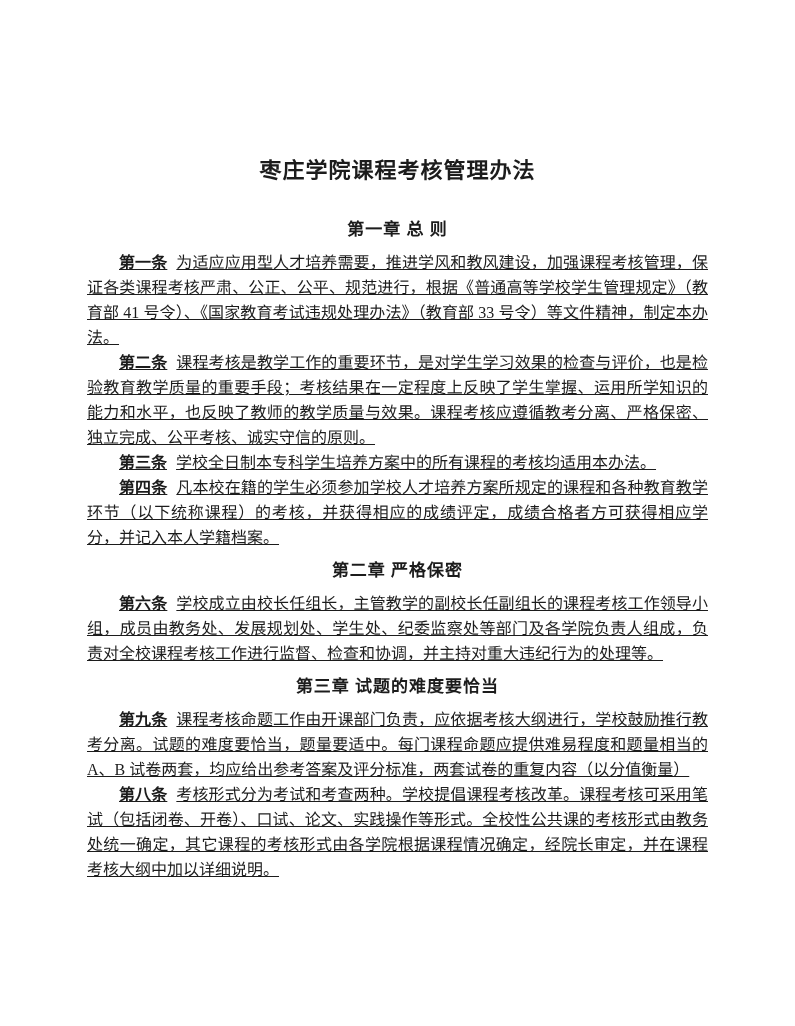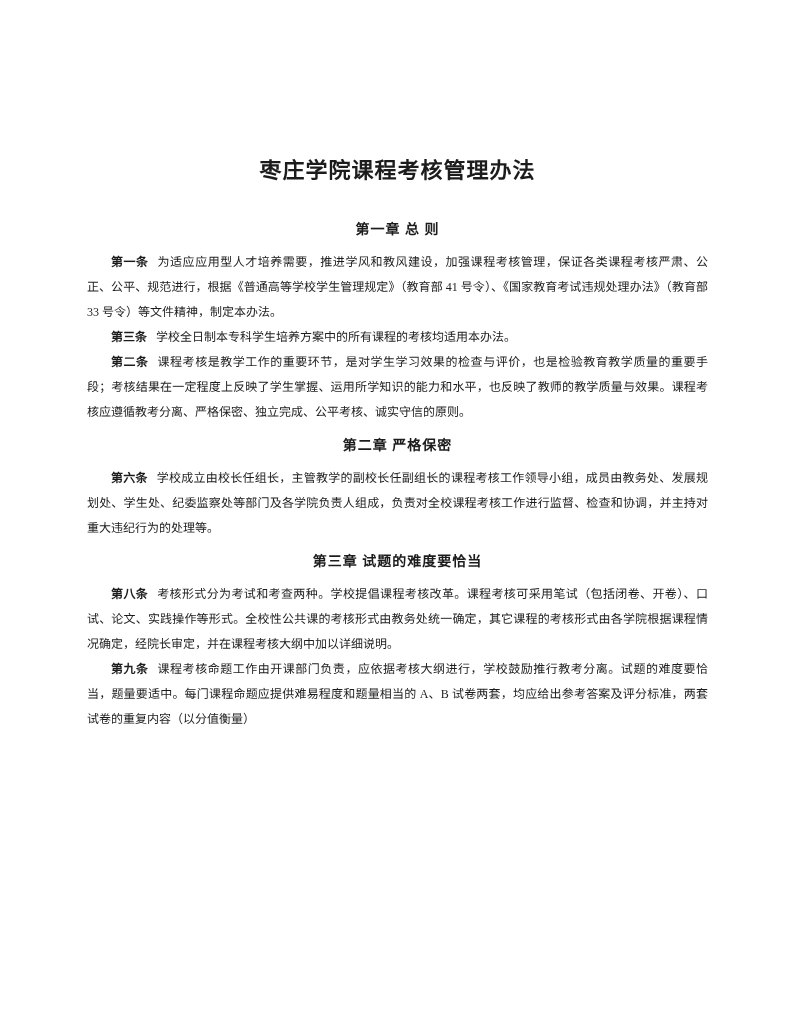--- a/index.html
+++ b/index.html
@@ -22,59 +22,61 @@
   .doc-title {
     margin: 0 0 33px 0;
     font-size: 22px;
     line-height: 26px;
     font-weight: 700;
     text-align: center;
     letter-spacing: 1px;
   }
   .chapter {
     margin: 8px 0 8px 0;
-    font-size: 14px;
+    font-size: 17px;
     line-height: 25px;
     font-weight: 700;
     text-align: center;
     letter-spacing: 1px;
   }
   .para {
     margin: 0;
-    font-size: 12px;
+    font-size: 16px;
     line-height: 25px;
     text-align: justify;
     text-indent: 2em;
+    text-decoration: underline;
   }
   .art-label {
     font-weight: 700;
     margin-right: 9px;
   }
 </style>
 </head>
 <body>
 
 <div class="page">
 
   <h1 class="doc-title">枣庄学院课程考核管理办法</h1>
 
   <h2 class="chapter">第一章 总 则</h2>
 
   <p class="para"><span class="art-label">第一条</span><span class="art-text">为适应应用型人才培养需要，推进学风和教风建设，加强课程考核管理，保证各类课程考核严肃、公正、公平、规范进行，根据《普通高等学校学生管理规定》（教育部 41 号令）、《国家教育考试违规处理办法》（教育部 33 号令）等文件精神，制定本办法。</span></p>
 
+  <p class="para"><span class="art-label">第二条</span><span class="art-text">课程考核是教学工作的重要环节，是对学生学习效果的检查与评价，也是检验教育教学质量的重要手段；考核结果在一定程度上反映了学生掌握、运用所学知识的能力和水平，也反映了教师的教学质量与效果。课程考核应遵循教考分离、严格保密、独立完成、公平考核、诚实守信的原则。</span></p>
+
   <p class="para"><span class="art-label">第三条</span><span class="art-text">学校全日制本专科学生培养方案中的所有课程的考核均适用本办法。</span></p>
 
-  <p class="para"><span class="art-label">第二条</span><span class="art-text">课程考核是教学工作的重要环节，是对学生学习效果的检查与评价，也是检验教育教学质量的重要手段；考核结果在一定程度上反映了学生掌握、运用所学知识的能力和水平，也反映了教师的教学质量与效果。课程考核应遵循教考分离、严格保密、独立完成、公平考核、诚实守信的原则。</span></p>
-
+  <p class="para"><span class="art-label">第四条</span><span class="art-text">凡本校在籍的学生必须参加学校人才培养方案所规定的课程和各种教育教学环节（以下统称课程）的考核，并获得相应的成绩评定，成绩合格者方可获得相应学分，并记入本人学籍档案。</span></p>
 
   <h2 class="chapter">第二章 严格保密</h2>
 
 
   <p class="para"><span class="art-label">第六条</span><span class="art-text">学校成立由校长任组长，主管教学的副校长任副组长的课程考核工作领导小组，成员由教务处、发展规划处、学生处、纪委监察处等部门及各学院负责人组成，负责对全校课程考核工作进行监督、检查和协调，并主持对重大违纪行为的处理等。</span></p>
 
 
   <h2 class="chapter">第三章 试题的难度要恰当</h2>
 
+  <p class="para"><span class="art-label">第九条</span><span class="art-text">课程考核命题工作由开课部门负责，应依据考核大纲进行，学校鼓励推行教考分离。试题的难度要恰当，题量要适中。每门课程命题应提供难易程度和题量相当的 A、B 试卷两套，均应给出参考答案及评分标准，两套试卷的重复内容（以分值衡量）</span></p>
+
   <p class="para"><span class="art-label">第八条</span><span class="art-text">考核形式分为考试和考查两种。学校提倡课程考核改革。课程考核可采用笔试（包括闭卷、开卷）、口试、论文、实践操作等形式。全校性公共课的考核形式由教务处统一确定，其它课程的考核形式由各学院根据课程情况确定，经院长审定，并在课程考核大纲中加以详细说明。</span></p>
-
-  <p class="para"><span class="art-label">第九条</span><span class="art-text">课程考核命题工作由开课部门负责，应依据考核大纲进行，学校鼓励推行教考分离。试题的难度要恰当，题量要适中。每门课程命题应提供难易程度和题量相当的 A、B 试卷两套，均应给出参考答案及评分标准，两套试卷的重复内容（以分值衡量）</span></p>
 
 </div>
 
 </body></html>

